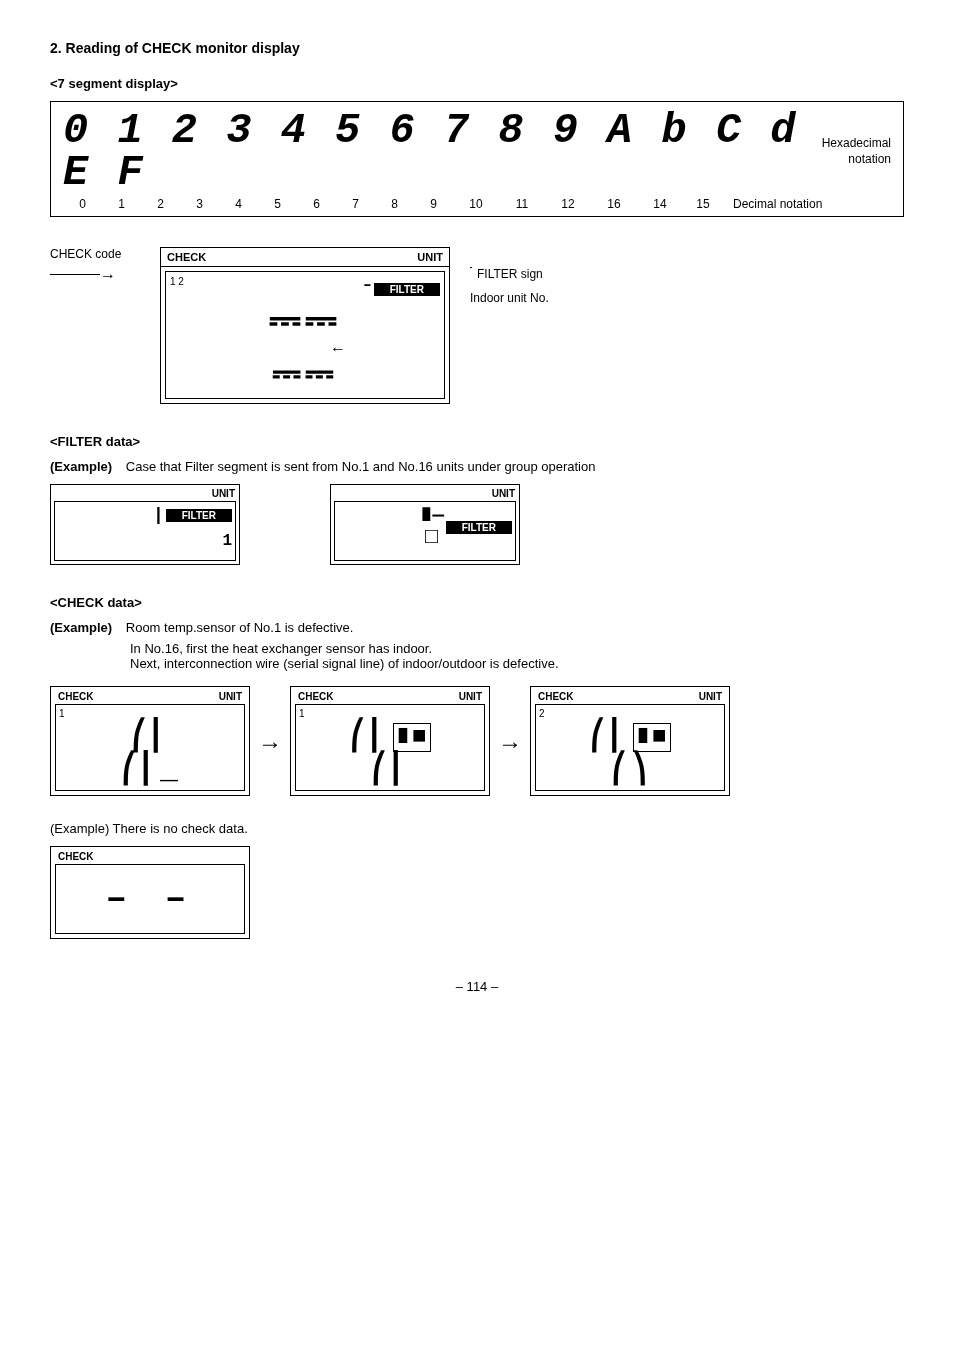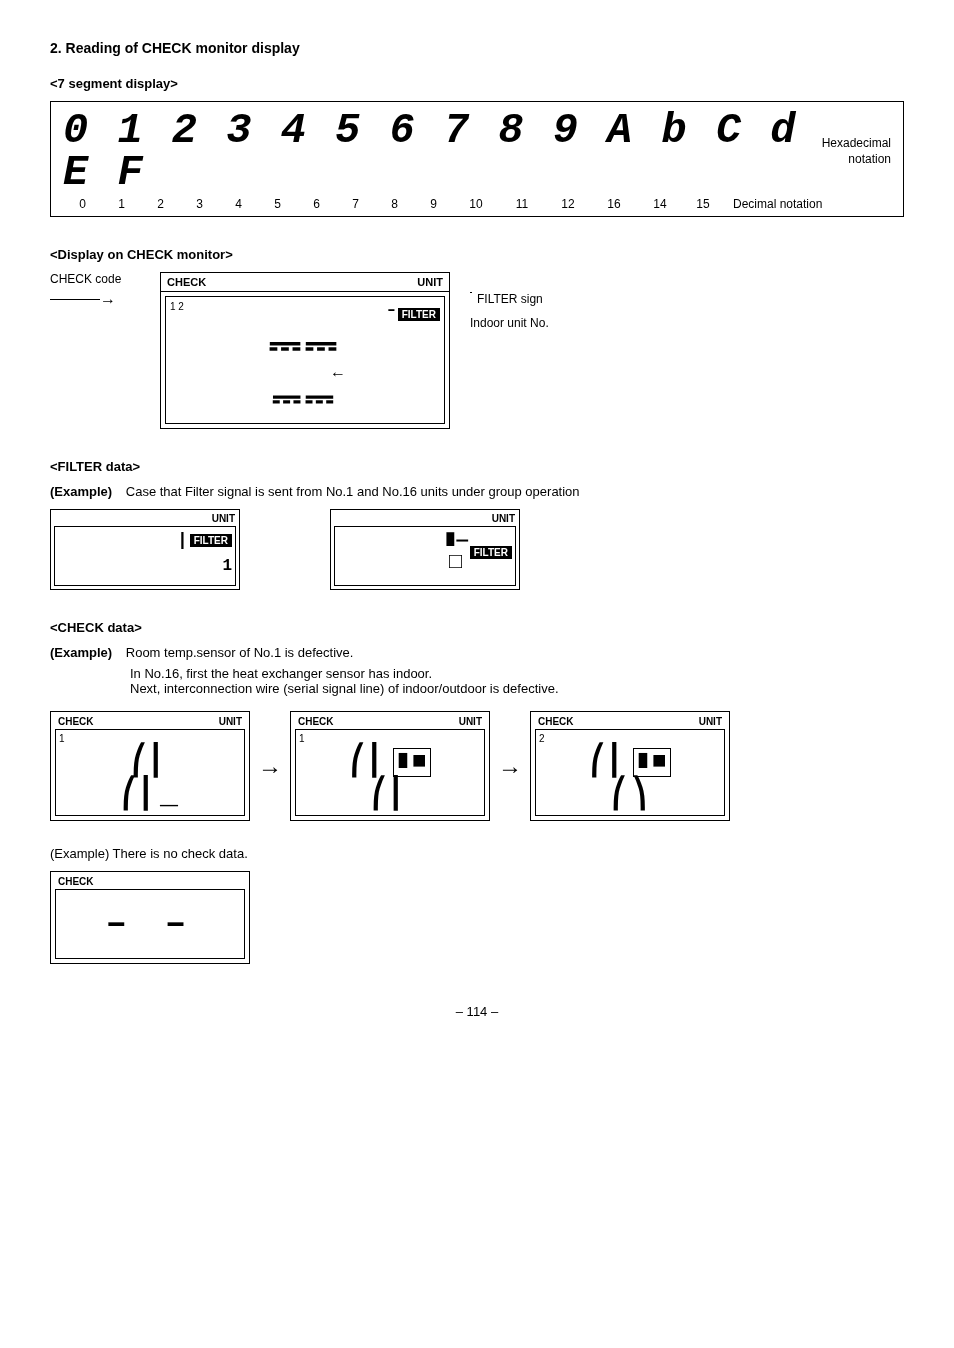--- a/index.html
+++ b/index.html
@@ -174,21 +174,21 @@
     .num-cell {
       font-size: 12px;
       text-align: center;
     }
 
     .filter-box-label {
       background: #000;
       color: #fff;
       font-size: 10px;
       font-weight: bold;
-      padding: 1px 4px;
+      padding: 1px 16px;
     }
   </style>
 </head>
 <body>
 
 <h2>2.  Reading of CHECK monitor display</h2>
 
 <div class="section">
   <div class="section-title">&lt;7 segment display&gt;</div>
 
@@ -213,21 +213,20 @@
       <div class="num-cell" style="width:46px">12</div>
       <div class="num-cell" style="width:46px">16</div>
       <div class="num-cell" style="width:46px">14</div>
       <div class="num-cell" style="width:40px">15</div>
       <div class="decimal-label" style="margin-left:10px">Decimal notation</div>
     </div>
   </div>
 </div>
 
 <div class="section">
-  <div class="section-title">&lt;Display on CHECK monitor&gt;</div>
 
   <div class="monitor-outer">
 
     <div style="display:flex; flex-direction:column; justify-content:flex-end; padding-bottom:15px; min-width:90px;">
       <div style="font-size:12px;">CHECK code</div>
       <div style="display:flex; align-items:center; margin-top:4px;">
         <div style="width:50px; height:1px; background:#000;"></div>
         <div style="font-size:16px;">→</div>
       </div>
     </div>
@@ -270,21 +269,21 @@
         <div>Indoor unit No.</div>
       </div>
     </div>
   </div>
 </div>
 
 <div class="section">
   <div class="section-title">&lt;FILTER data&gt;</div>
   <div style="margin-bottom:8px;">
     <span class="example-label">(Example)</span>
-    <span style="margin-left:10px;">Case that Filter signal is sent from No.1 and No.16 units under group operation</span>
+    <span style="margin-left:10px;">Case that Filter segment is sent from No.1 and No.16 units under group operation</span>
   </div>
 
   <div class="row-display">
 
     <div style="border:1px solid #000; width:190px; padding:2px;">
       <div style="display:flex; justify-content:flex-end; align-items:center; gap:3px; padding:1px 2px; font-size:10px; font-weight:bold;">
         <span>UNIT</span>
       </div>
       <div style="border:1px solid #000; margin:1px; min-height:60px; display:flex; flex-direction:column; align-items:flex-end; padding:3px; position:relative;">
         <div style="display:flex; align-items:center; gap:2px;">

